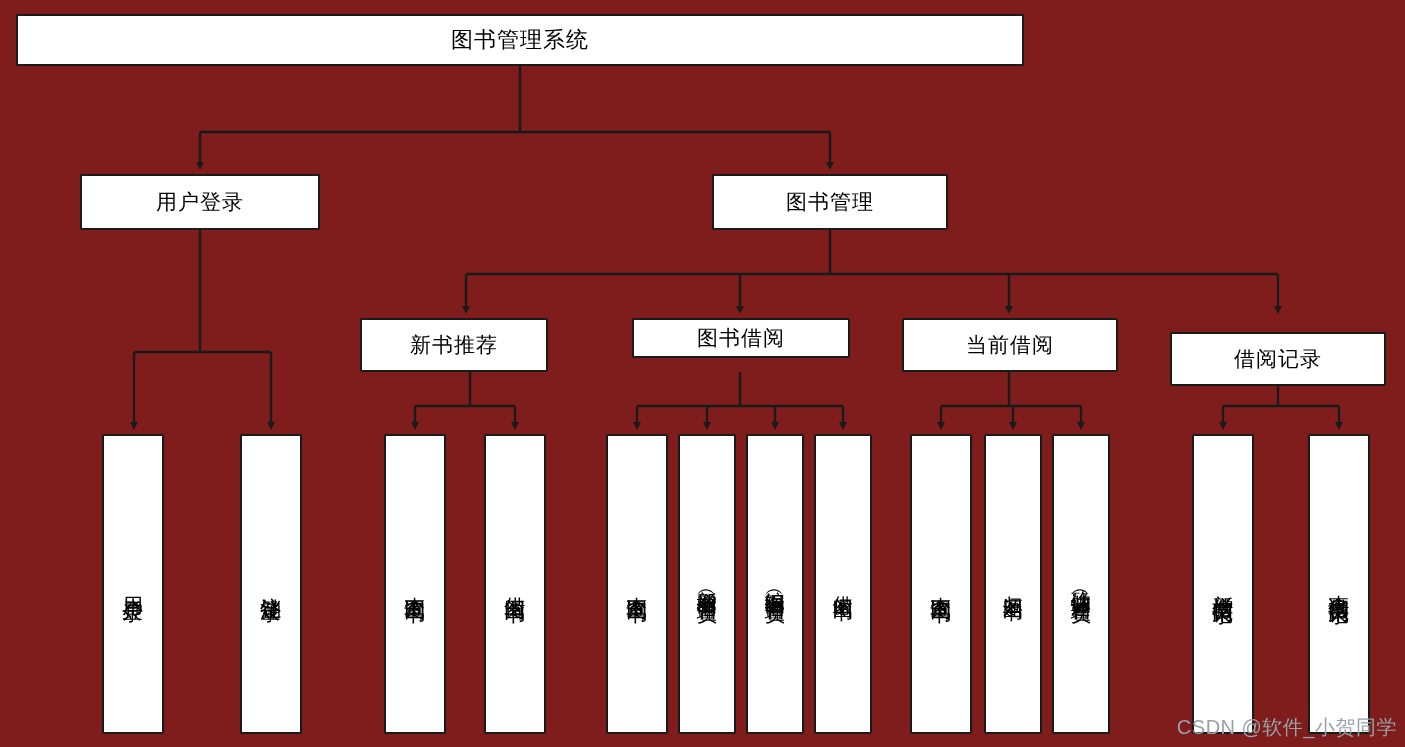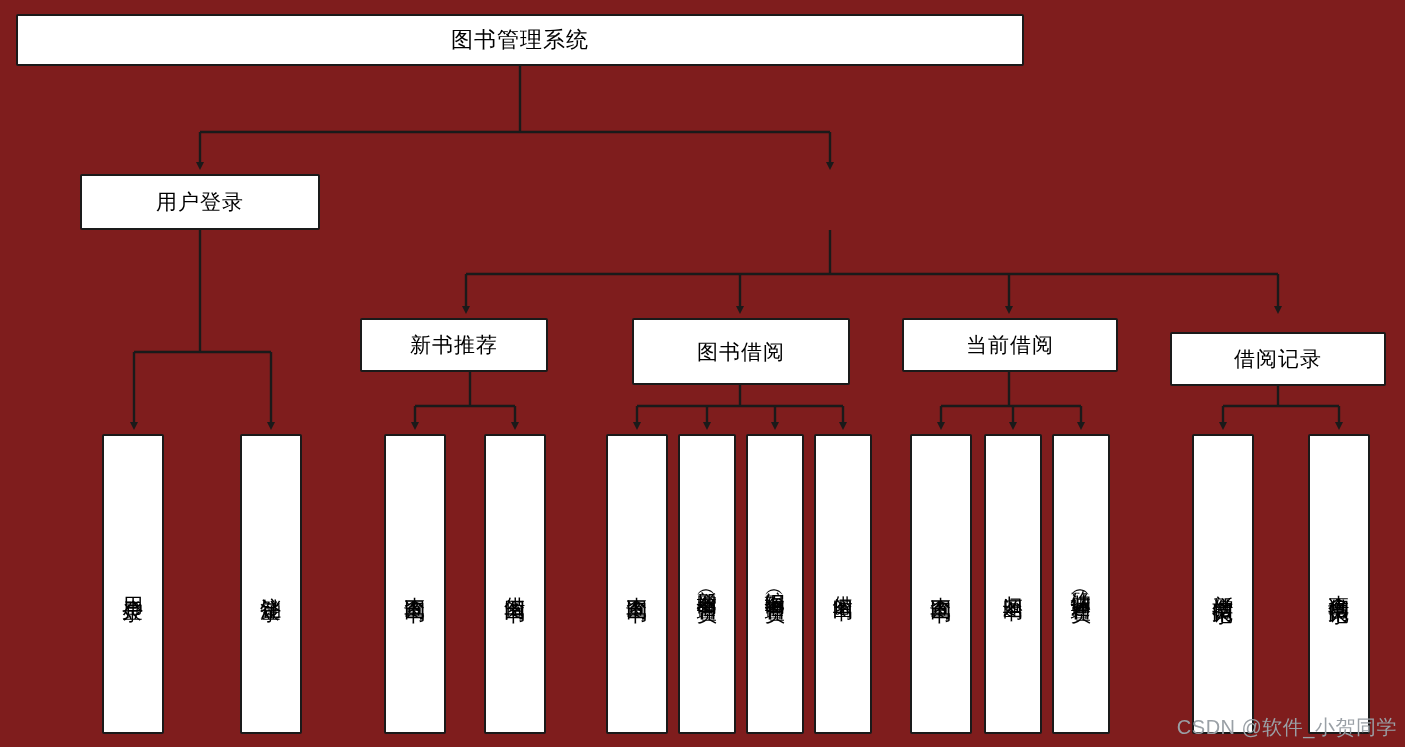--- a/index.html
+++ b/index.html
@@ -120,26 +120,29 @@
   </svg>
 
   <div class="node horiz root" style="left:16px; top:14px; width:1008px; height:52px;">
     <span>图书管理系统</span>
   </div>
 
   <div class="node horiz" style="left:80px; top:174px; width:240px; height:56px;">
     <span>用户登录</span>
   </div>
 
+  <div class="node horiz" style="left:712px; top:174px; width:236px; height:56px;">
+    <span>图书管理</span>
+  </div>
 
   <div class="node horiz" style="left:360px; top:318px; width:188px; height:54px;">
     <span>新书推荐</span>
   </div>
 
-  <div class="node horiz" style="left:632px; top:318px; width:218px; height:67px;">
+  <div class="node horiz" style="left:632px; top:318px; width:218px; height:40px;">
     <span>图书借阅</span>
   </div>
 
   <div class="node horiz" style="left:902px; top:318px; width:216px; height:54px;">
     <span>当前借阅</span>
   </div>
 
   <div class="node horiz" style="left:1170px; top:332px; width:216px; height:54px;">
     <span>借阅记录</span>
   </div>

